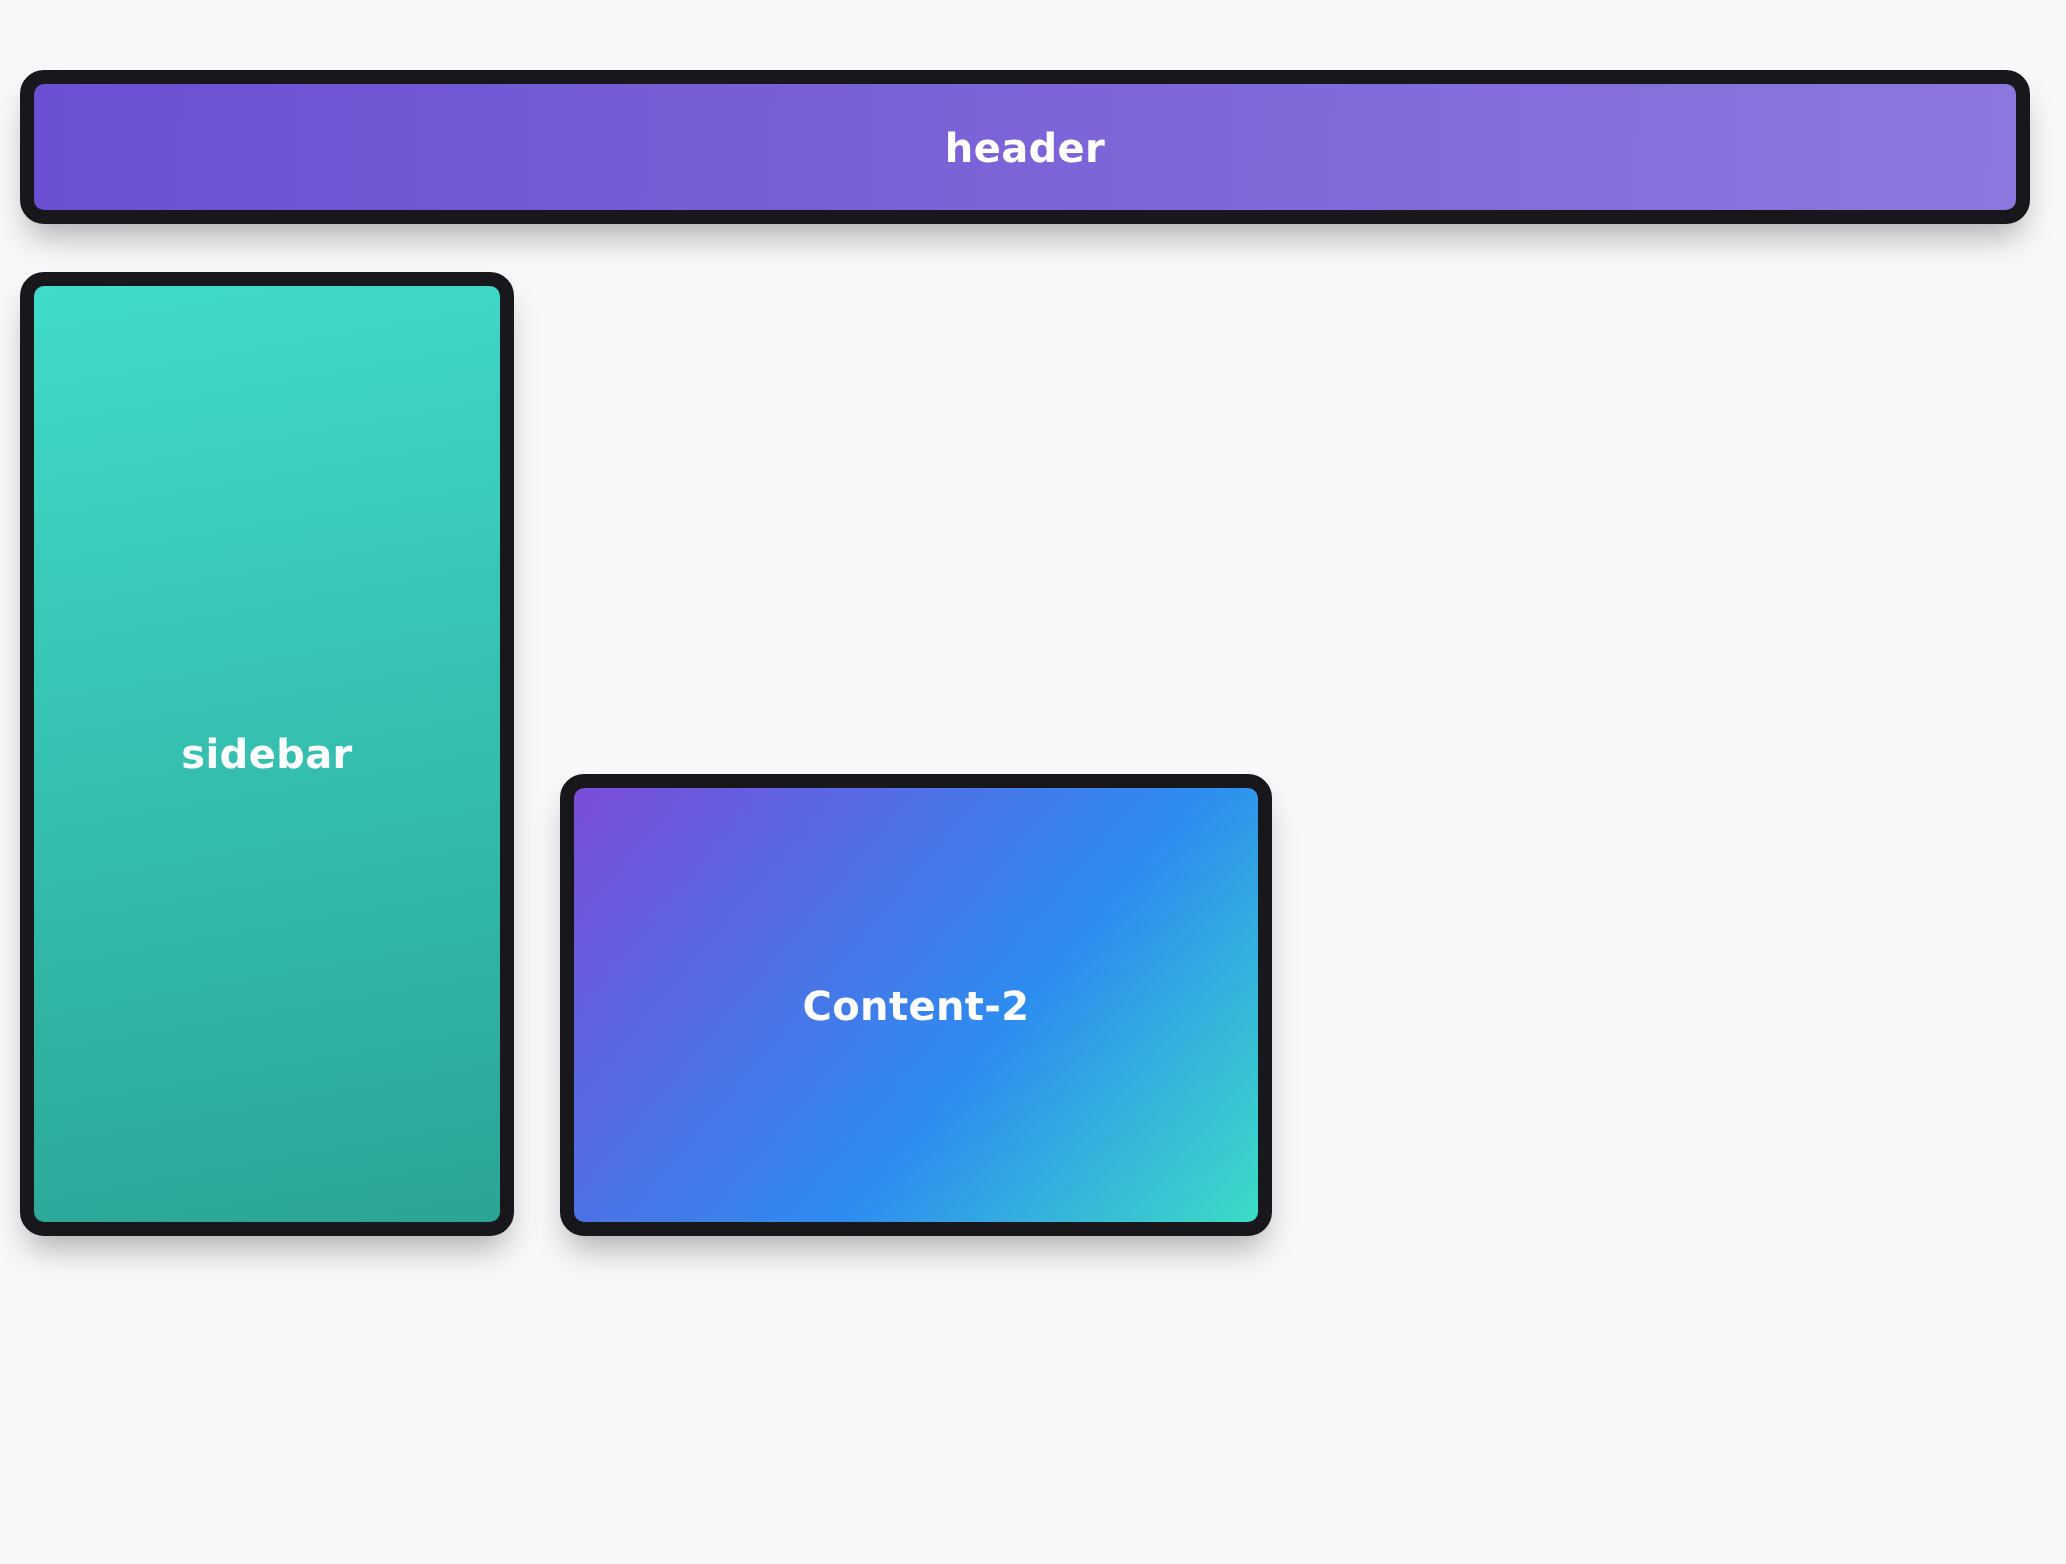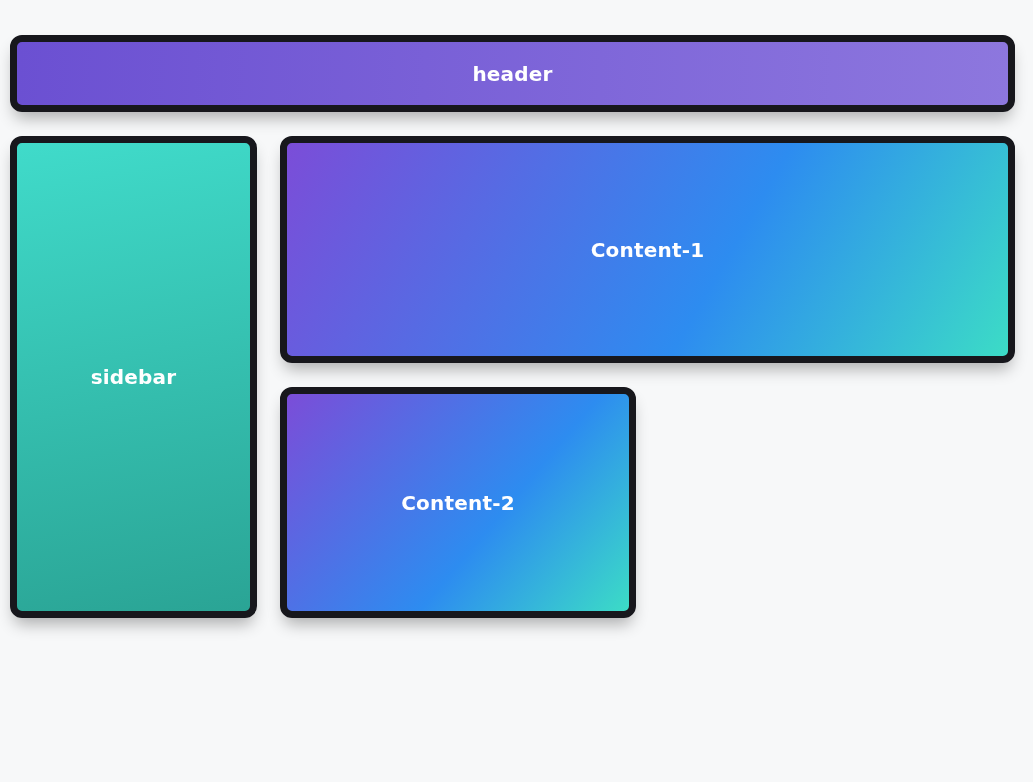--- a/index.html
+++ b/index.html
@@ -60,23 +60,20 @@
   <div class="grid">
 
     <div class="box area-header" style="background: linear-gradient(92deg, rgb(107, 80, 210) 0%, rgb(141, 119, 222) 100%); margin-top: 20px;">
       <span class="label">header</span>
     </div>
 
     <div class="box area-sidebar" style="background: linear-gradient(170deg, rgb(64, 219, 202) 0%, rgb(42, 164, 149) 100%);">
       <span class="label">sidebar</span>
     </div>
 
-    <div class="box area-c1" style="background: linear-gradient(120deg, rgb(123, 77, 216) 0%, rgb(45, 140, 240) 60%, rgb(60, 220, 198) 100%);">
-      <span class="label">Content-1</span>
-    </div>
 
     <div class="box area-c2" style="background: linear-gradient(130deg, rgb(123, 77, 216) 0%, rgb(45, 140, 240) 60%, rgb(60, 220, 198) 100%); text-align: right;">
       <span class="label">Content-2</span>
     </div>
 
 
 
   </div>
 </div>
 

